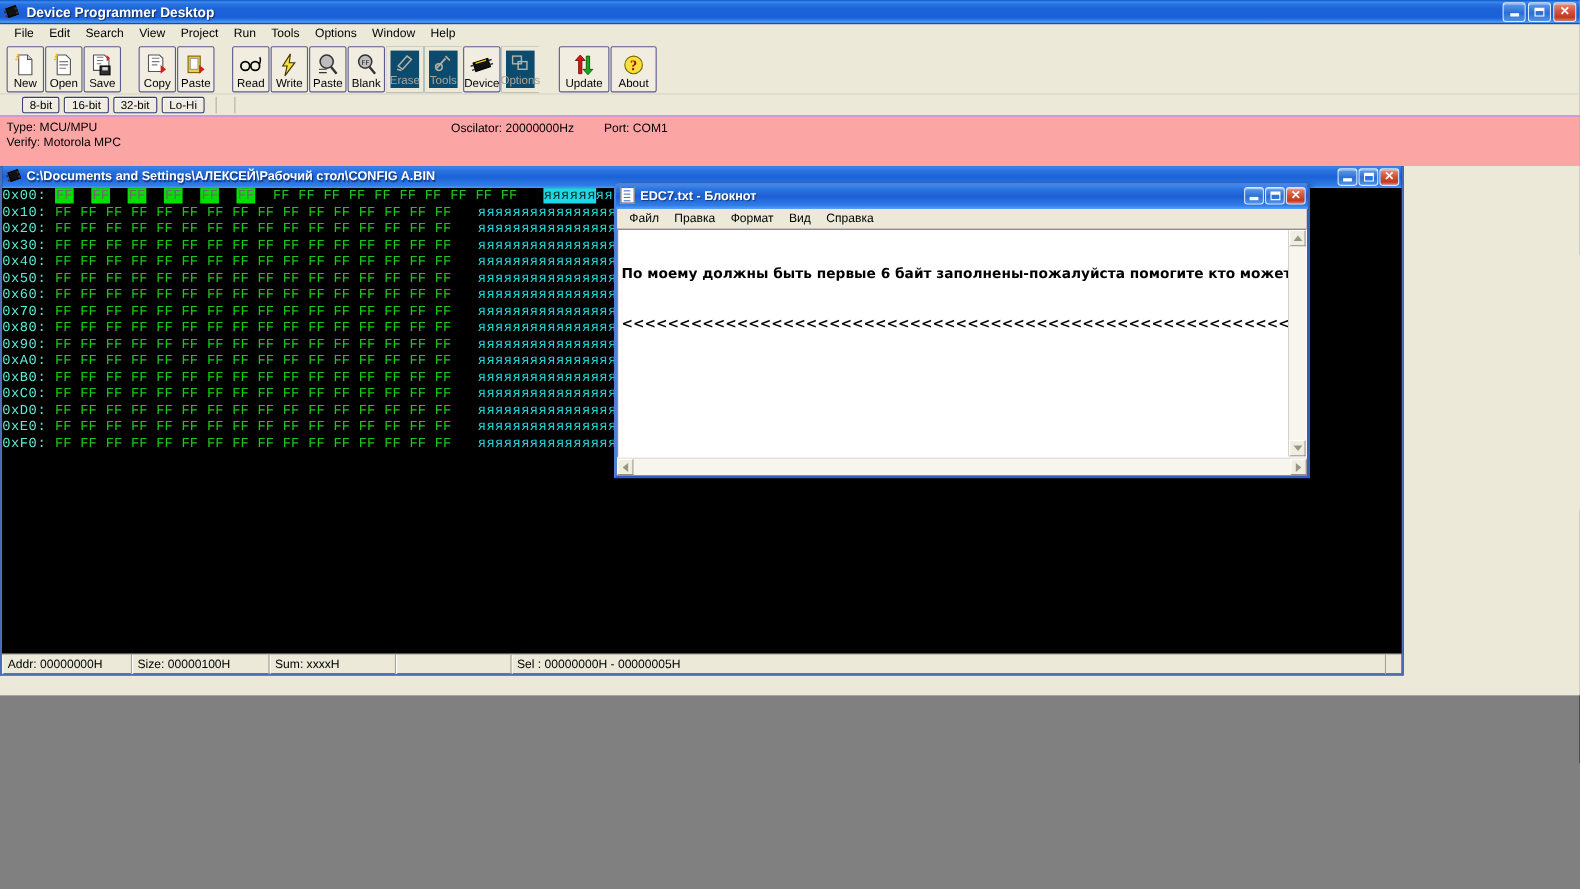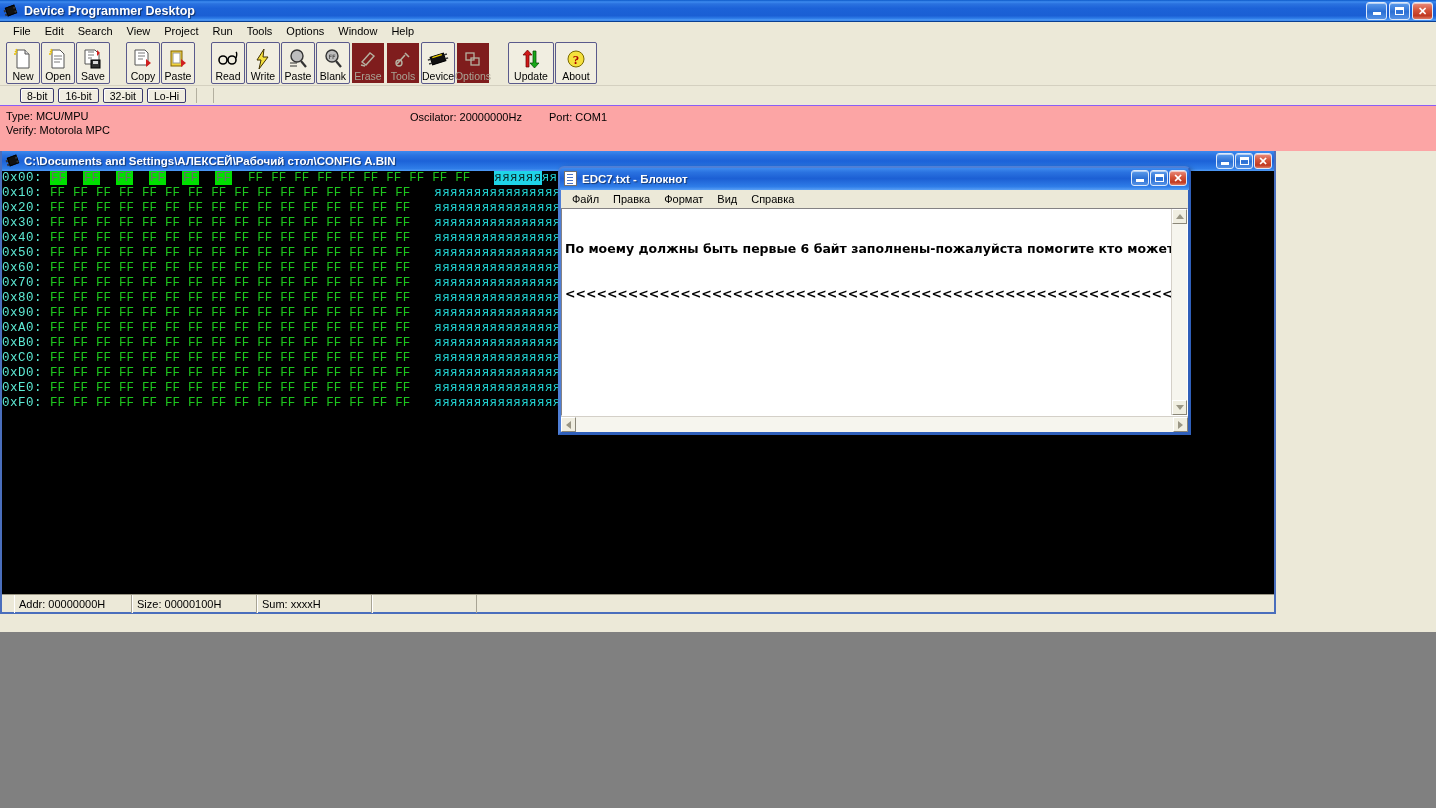--- a/index.html
+++ b/index.html
@@ -56,21 +56,21 @@
     height:46px; background:#ece9d8;
     display:flex; align-items:center; padding-left:6px; gap:0px;
     border-bottom:1px solid #d4d0c0;
   }
   .tgroup{ display:flex; gap:1px; }
   .tsep{ width:16px; }
   .tbtn{
     width:34px; height:42px;
     display:flex; flex-direction:column; align-items:center; justify-content:flex-end;
     padding-bottom:1px;
-    border:1px solid #737373; background:#7f1d1d;
+    border:4px solid #737373; background:#0c4a6e;
     cursor:default;
   }
   .tbtn.raised{ border:1px solid #5a5a8c; border-radius:2px; background:#f1eee1; }
   .tbtn .ti{ height:24px; display:flex; align-items:center; justify-content:center; }
   .tbtn .tl{ font-size:10.5px; color:#000; line-height:11px; }
   .tbtn.disabled .tl{ color:#a9a495; }
   .tbtn.disabled{ border-color:#ece9d8; }
 
   
   .bitbar{
@@ -124,21 +124,21 @@
 
   
   .hexstatus{
     height:18px; background:#ece9d8; display:flex; align-items:center;
     font-size:11px; border-top:1px solid #9a9684;
   }
   .hexstatus .cell{
     height:18px; display:flex; align-items:center; padding-left:5px;
     border-right:1px solid #a8a494; box-shadow:inset 1px 0 0 #fff;
   }
-  .hexstatus .c1{ width:118px;margin-left:12px; }
+  .hexstatus .c1{ width:118px; }
   .hexstatus .c2{ width:125px; }
   .hexstatus .c3{ width:115px; }
   .hexstatus .c4{ width:105px; }
   .hexstatus .c5{ flex:1; }
   .hexstatus .grip{ width:14px; }
 
   
   #notepad{
     position:absolute; left:558px; top:166px; width:633px; height:269px;
     background:#a21caf;
@@ -466,20 +466,21 @@
           <div class="hexrow"><span class="hexoff">0xD0:</span><span class="hexbytes"><span>FF</span><span>FF</span><span>FF</span><span>FF</span><span>FF</span><span>FF</span><span>FF</span><span>FF</span><span>FF</span><span>FF</span><span>FF</span><span>FF</span><span>FF</span><span>FF</span><span>FF</span><span>FF</span></span><span class="hexascii">яяяяяяяяяяяяяяяя</span></div>
           <div class="hexrow"><span class="hexoff">0xE0:</span><span class="hexbytes"><span>FF</span><span>FF</span><span>FF</span><span>FF</span><span>FF</span><span>FF</span><span>FF</span><span>FF</span><span>FF</span><span>FF</span><span>FF</span><span>FF</span><span>FF</span><span>FF</span><span>FF</span><span>FF</span></span><span class="hexascii">яяяяяяяяяяяяяяяя</span></div>
           <div class="hexrow"><span class="hexoff">0xF0:</span><span class="hexbytes"><span>FF</span><span>FF</span><span>FF</span><span>FF</span><span>FF</span><span>FF</span><span>FF</span><span>FF</span><span>FF</span><span>FF</span><span>FF</span><span>FF</span><span>FF</span><span>FF</span><span>FF</span><span>FF</span></span><span class="hexascii">яяяяяяяяяяяяяяяя</span></div>
       </div>
 
       <div class="hexstatus">
         <div class="cell c1">Addr: 00000000H</div>
         <div class="cell c2">Size: 00000100H</div>
         <div class="cell c3">Sum: xxxxH</div>
         <div class="cell c4"></div>
+        <div class="cell c5">Sel : 00000000H - 00000005H</div>
         <div class="grip"></div>
       </div>
 
     </div>
   </div>
 </div>
 
 <div id="notepad">
 
   <div class="np-title">

